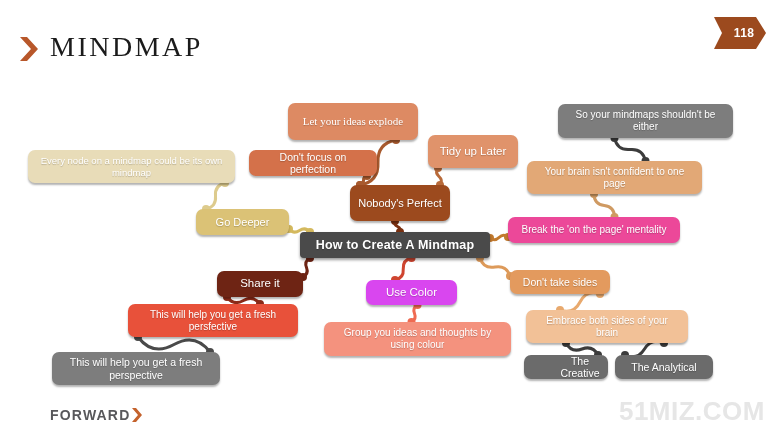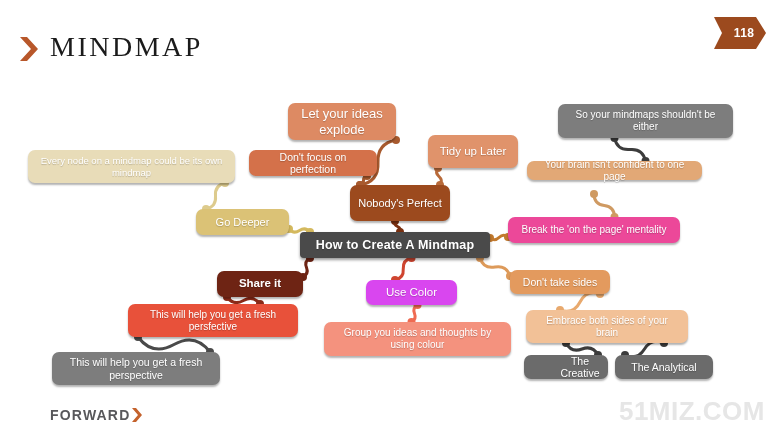--- a/index.html
+++ b/index.html
@@ -160,57 +160,57 @@
         <circle cx="598" cy="355" r="4" fill="#3c3c3c"></circle>
         <circle cx="664" cy="343" r="4" fill="#3c3c3c"></circle>
         <circle cx="625" cy="355" r="4" fill="#3c3c3c"></circle>
       </g>
   </svg>
 
   <div id="node-layer">
       <div class="node center" style="left: 300px; top: 232px; width: 190px; height: 26px; background: rgb(74, 74, 74); font-size: 12.5px;">
         <span>How to Create A Mindmap</span>
       </div>
-      <div class="node" style="left: 288px; top: 103px; width: 108px; height: 37px; background: rgb(221, 138, 99); font-size: 13px;">
+      <div class="node" style="left: 288px; top: 103px; width: 130px; height: 37px; background: rgb(221, 138, 99); font-size: 11px; font-family: Liberation Serif, serif;">
         <span>Let your ideas explode</span>
       </div>
       <div class="node" style="left: 249px; top: 150px; width: 128px; height: 26px; background: rgb(212, 113, 74); font-size: 10.5px;">
         <span>Don't focus on perfection</span>
       </div>
       <div class="node" style="left: 428px; top: 135px; width: 90px; height: 33px; background: rgb(224, 147, 107); font-size: 11.5px;">
         <span>Tidy up Later</span>
       </div>
       <div class="node" style="left: 350px; top: 185px; width: 100px; height: 36px; background: rgb(156, 74, 30); font-size: 11px;">
         <span>Nobody's Perfect</span>
       </div>
       <div class="node" style="left: 28px; top: 150px; width: 207px; height: 33px; background: rgb(232, 220, 184); font-size: 9.5px;">
         <span>Every node on a mindmap could be its own mindmap</span>
       </div>
       <div class="node" style="left: 196px; top: 209px; width: 93px; height: 26px; background: rgb(219, 194, 118); font-size: 11px;">
         <span>Go Deeper</span>
       </div>
-      <div class="node" style="left: 217px; top: 271px; width: 86px; height: 26px; background: rgb(110, 36, 20); font-size: 11.5px; font-weight: bold;">
+      <div class="node" style="left: 217px; top: 271px; width: 86px; height: 26px; background: rgb(110, 36, 20); font-size: 11.5px;">
         <span>Share  it</span>
       </div>
       <div class="node" style="left: 128px; top: 304px; width: 170px; height: 33px; background: rgb(232, 81, 58); font-size: 10px;">
         <span>This will help you get a fresh persfective</span>
       </div>
       <div class="node" style="left: 52px; top: 352px; width: 168px; height: 33px; background: rgb(125, 125, 125); font-size: 10.5px;">
         <span>This will help you get a fresh perspective</span>
       </div>
       <div class="node" style="left: 366px; top: 280px; width: 91px; height: 25px; background: #d946ef; font-size: 11.5px; text-align: center;">
         <span>Use  Color</span>
       </div>
       <div class="node" style="left: 324px; top: 322px; width: 187px; height: 34px; background: rgb(244, 146, 126); font-size: 10px;">
         <span>Group you ideas and thoughts by using colour</span>
       </div>
       <div class="node" style="left: 558px; top: 104px; width: 175px; height: 34px; background: rgb(125, 125, 125); font-size: 10px;">
         <span>So your mindmaps shouldn't be either</span>
       </div>
-      <div class="node" style="left: 527px; top: 161px; width: 175px; height: 19px; background: rgb(226, 168, 118); font-size: 10px;">
+      <div class="node" style="left: 527px; top: 161px; width: 175px; height: 33px; background: rgb(226, 168, 118); font-size: 10px;">
         <span>Your brain isn't confident to one page</span>
       </div>
       <div class="node" style="left: 508px; top: 217px; width: 172px; height: 26px; background: #ec4899; font-size: 10px;">
         <span>Break the 'on the page' mentality</span>
       </div>
       <div class="node" style="left: 510px; top: 270px; width: 100px; height: 24px; background: rgb(227, 154, 94); font-size: 10.5px;">
         <span>Don't take sides</span>
       </div>
       <div class="node" style="left: 526px; top: 310px; width: 162px; height: 33px; background: rgb(242, 193, 151); font-size: 10px;">
         <span>Embrace both sides of your brain</span>

